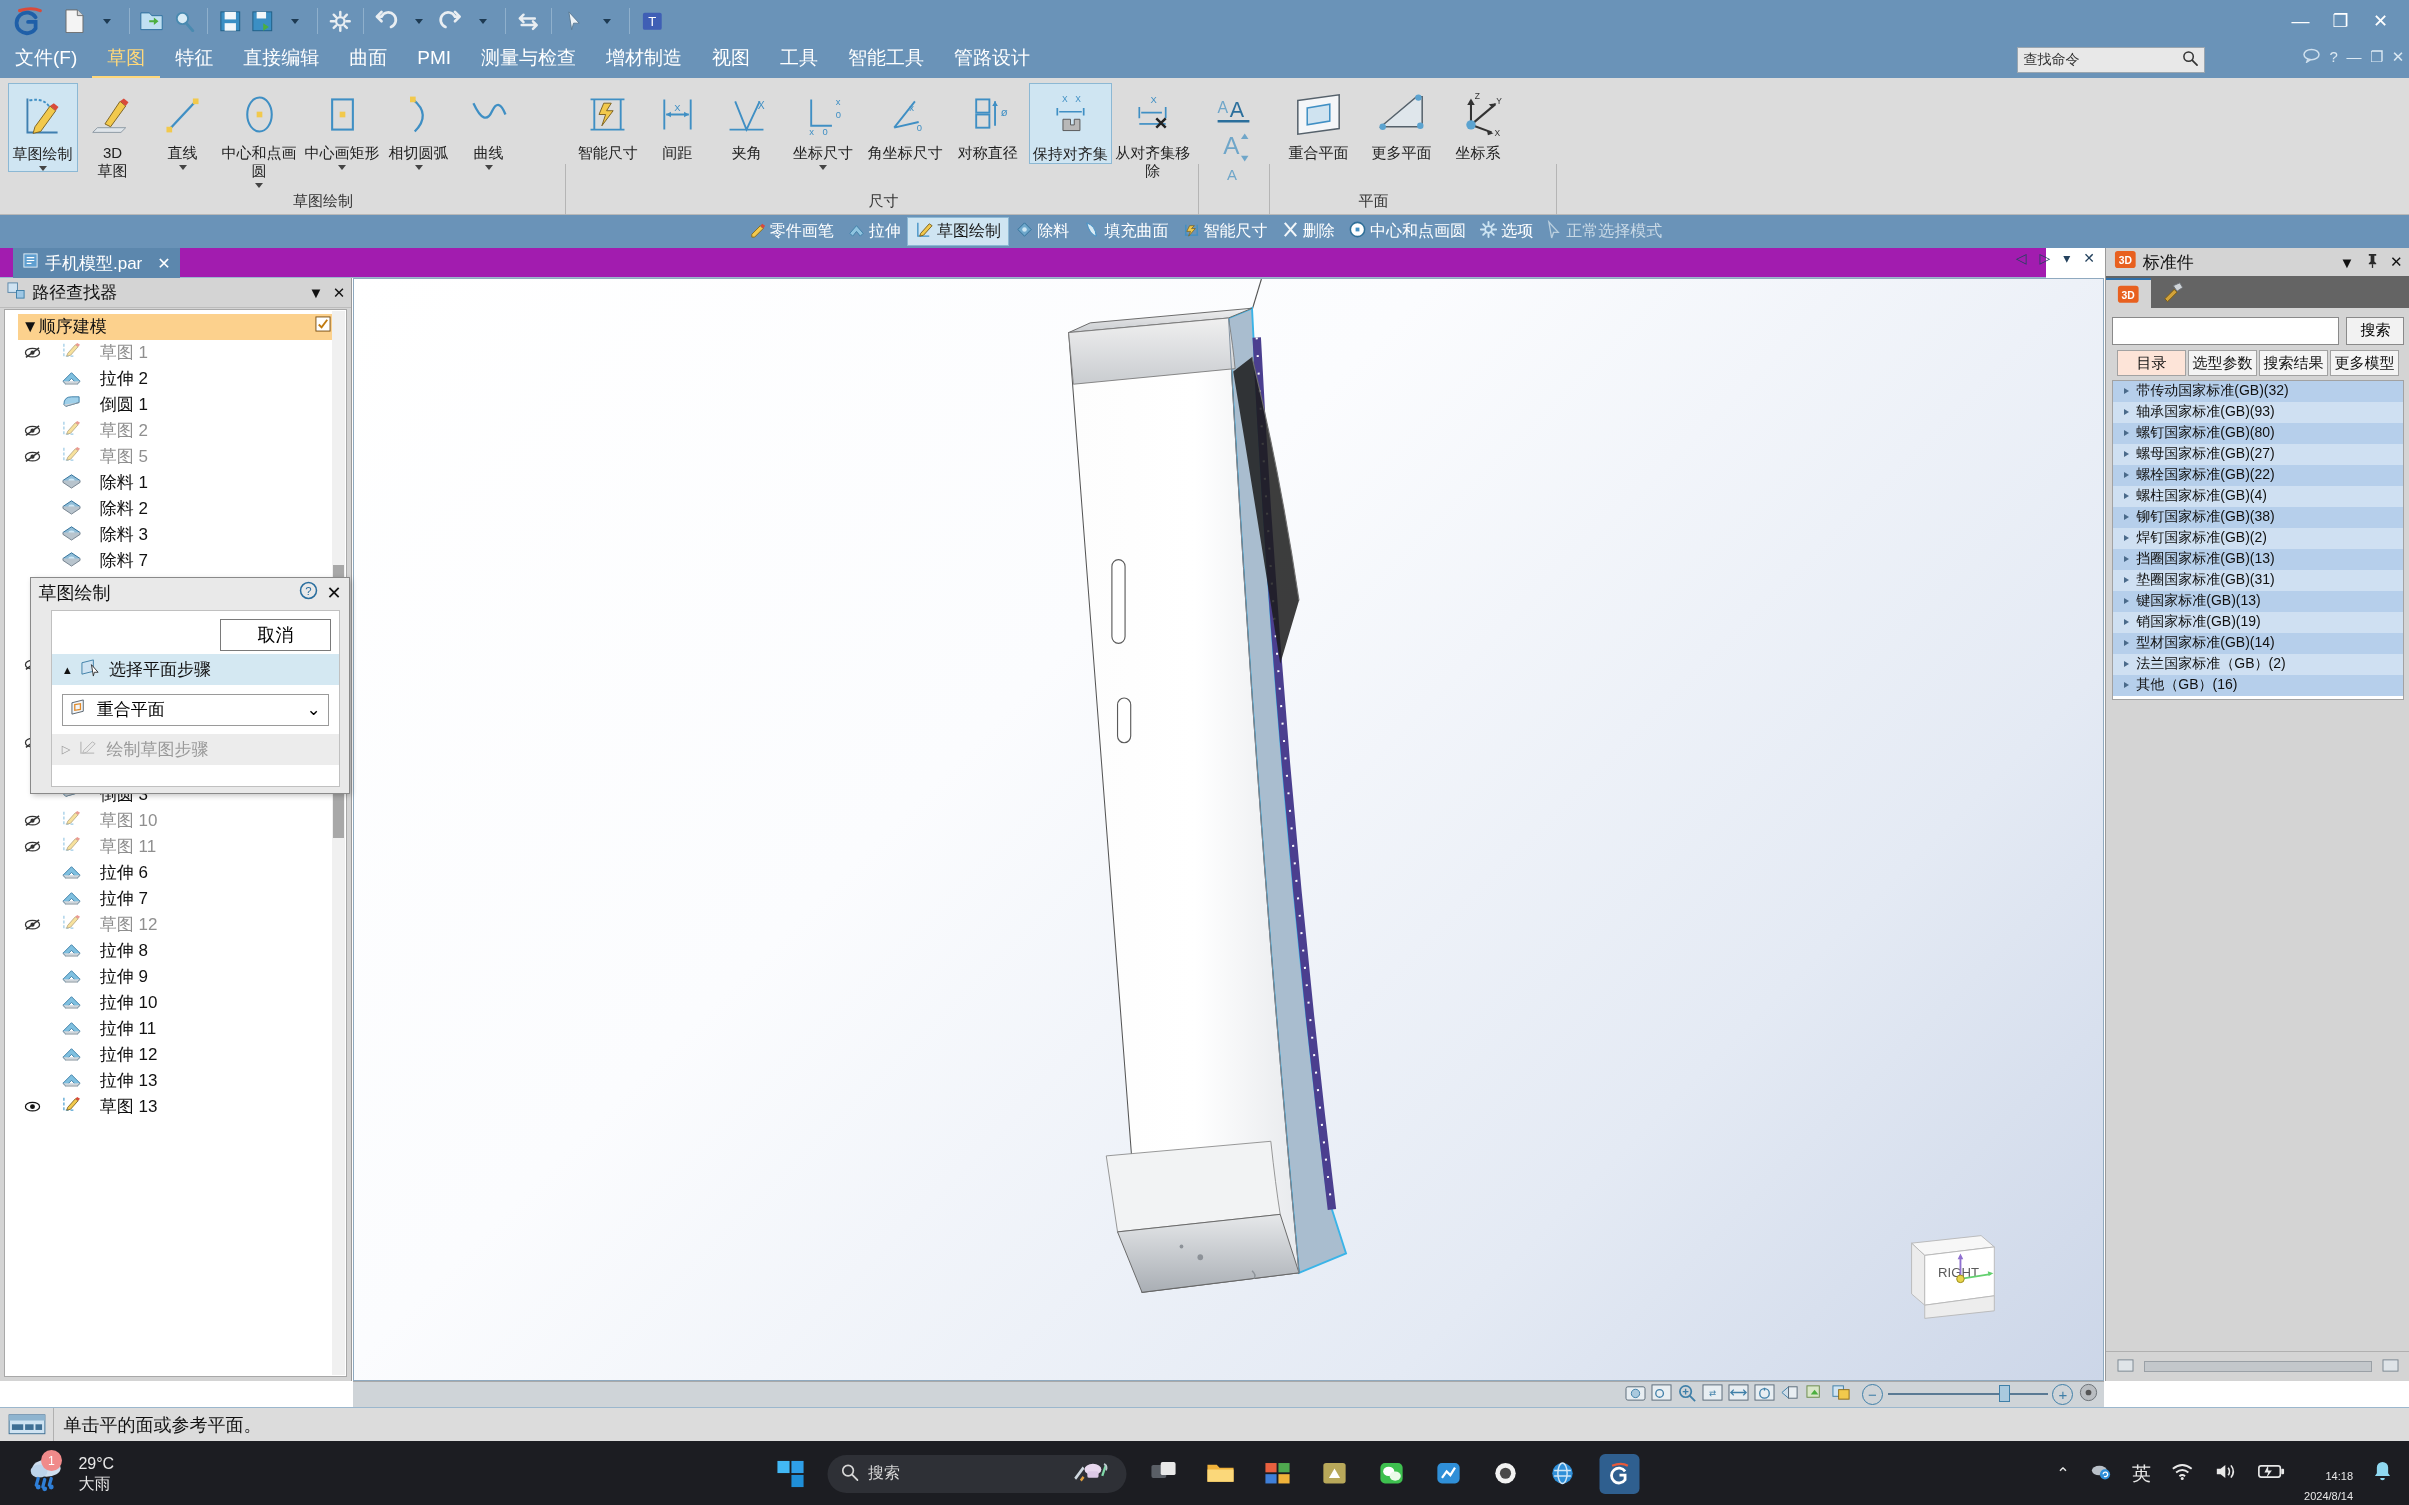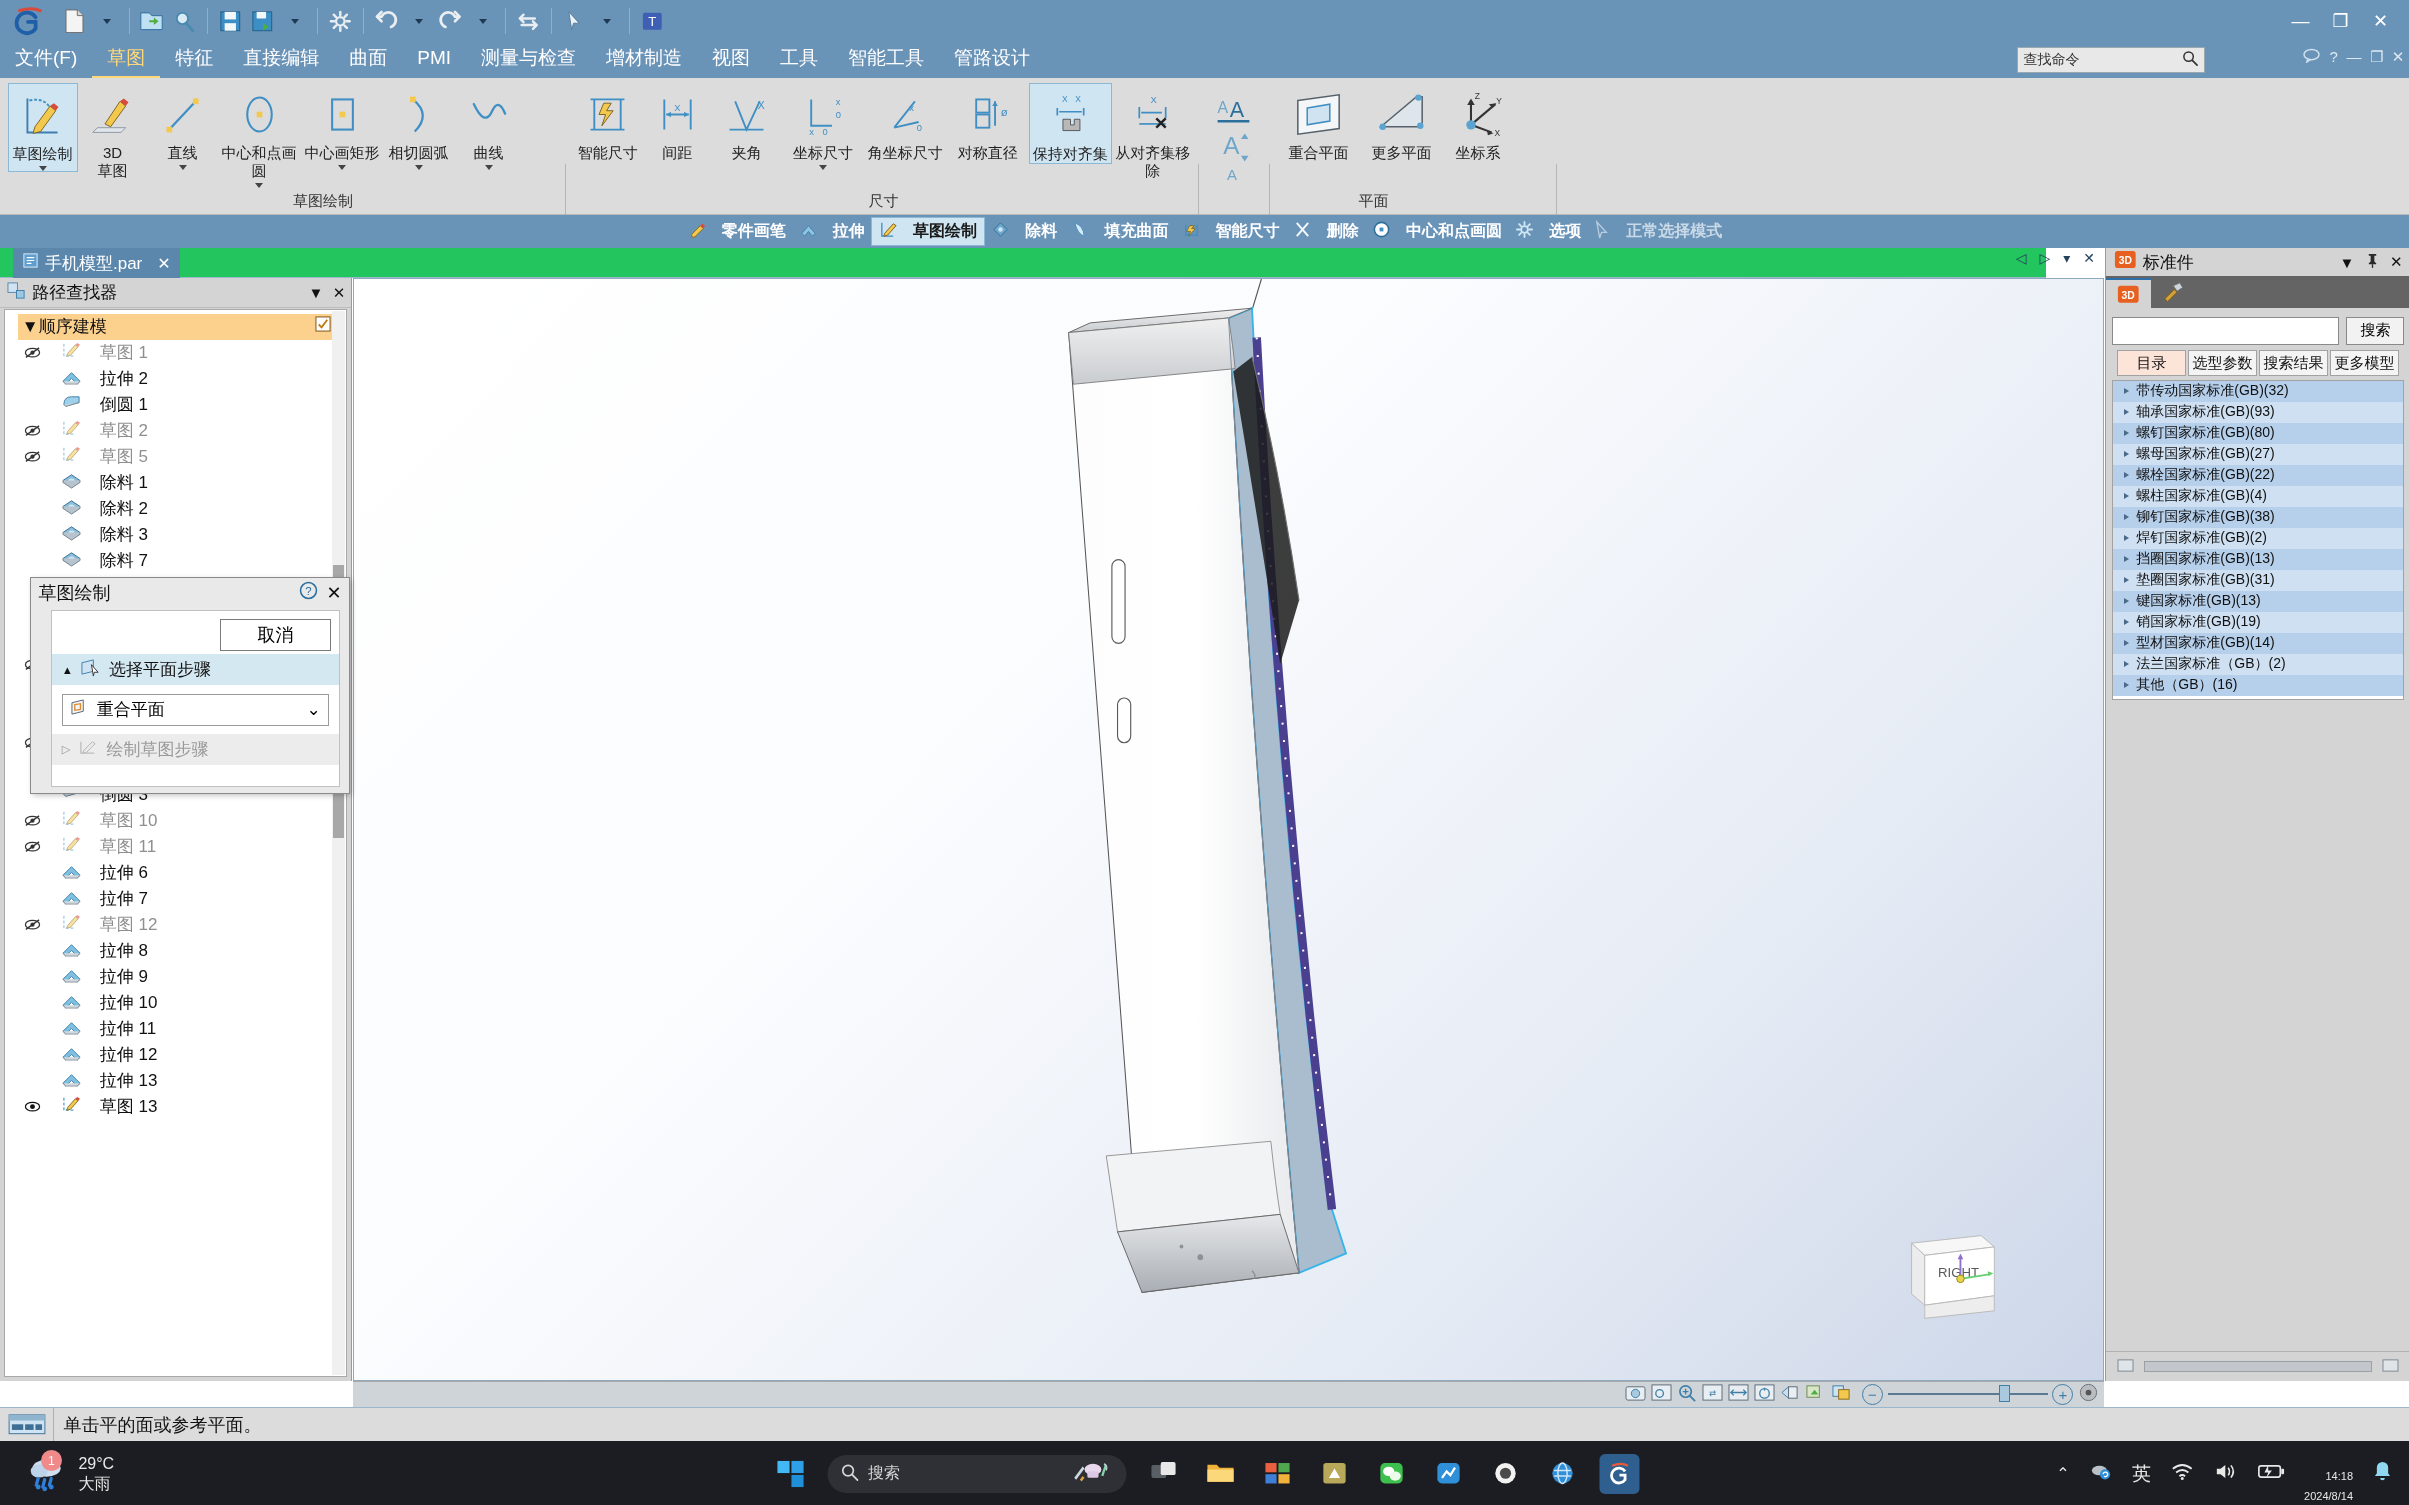--- a/index.html
+++ b/index.html
@@ -65,28 +65,28 @@
   .ricon { height: 55px; display: flex; align-items: center; justify-content: center; }
   .rlabel { font-size: 15px; color: #222; text-align: center; line-height: 18px; margin-top: 1.9px; }
   .rcaret { width: 0; height: 0; border-left: 4.7px solid transparent; border-right: 4.7px solid transparent; border-top: 5.6px solid #444; margin-top: 2.8px; }
   .vdiv { width: 0.9px; background: #b5b5b5; height: 113px; margin-top: 7.5px; }
 
   
   .quickbar {
     position: absolute; left: 0; top: 215px; width: 2410px; height: 33px;
     background: #6a93b8; display: flex; align-items: center; justify-content: center;
   }
-  .qitem { display: flex; align-items: center; gap: 15px; padding: 1.9px 6.6px; color: #fff; font-size: 16px; white-space: nowrap; font-weight: bold; }
+  .qitem { display: flex; align-items: center; gap: 3px; padding: 1.9px 6.6px; color: #fff; font-size: 16px; white-space: nowrap; }
   .qitem.sel { background: #cfe5f2; border: 0.9px solid #8cb8d4; color: #1a1a1a; }
   .qitem.dim { color: #c9d9e6; }
 
   
   .doctabrow {
     position: absolute; left: 0; top: 248px; width: 2046px; height: 30px;
-    background: #22c55e; border-bottom: 0.9px solid #9bb7cd;
+    background: #a21caf; border-bottom: 0.9px solid #9bb7cd;
   }
   .doctab {
     position: absolute; left: 13px; top: 0; height: 30px; background: #5c87ad;
     color: #fff; font-size: 17px; display: flex; align-items: center; gap: 5.6px; padding: 0 9.4px;
   }
   .doctab .x { margin-left: 9.4px; font-size: 16px; }
 
   
   .leftpanel {
     position: absolute; left: 0; top: 278px; width: 352px; bottom: 125px;

